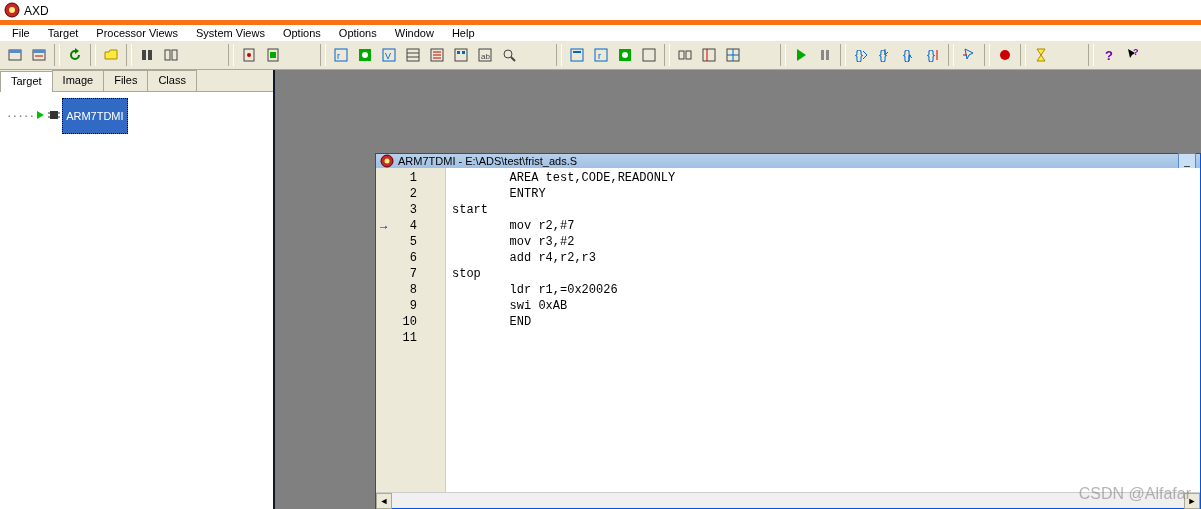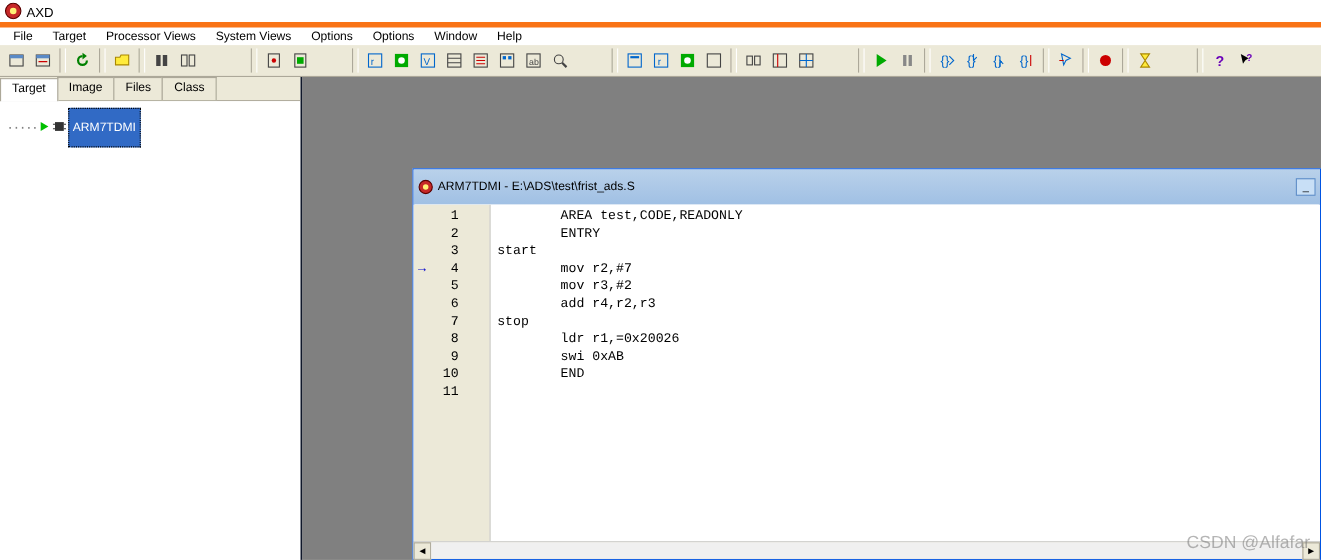--- a/index.html
+++ b/index.html
@@ -17,21 +17,21 @@
 .left-panel { width: 275px; background: #fff; border-right: 2px solid #0f172a; display: flex; flex-direction: column; }
 .tabs { display: flex; background: #ece9d8; border-bottom: 1px solid #aca899; height: 22px; }
 .tab { padding: 3px 10px; border: 1px solid #aca899; border-bottom: none; margin-right: -1px; background: #ece9d8; cursor: default; font-size: 11px; }
 .tab.active { background: #fff; position: relative; top: 1px; }
 .tree { flex: 1; padding: 6px; background: #fff; }
 .tree-line { display: flex; align-items: center; gap: 2px; }
 .tree-conn { color: #808080; font-family: monospace; letter-spacing: -1px; }
 .tree-node { padding: 11px 3px; background: #316ac5; color: #fff; border: 1px dotted #000; }
 .mdi-area { flex: 1; background: #808080; position: relative; overflow: hidden; }
 .child-window { position: absolute; left: 100px; top: 83px; right: 0; bottom: 0; background: #fff; border: 1px solid #0054e3; box-shadow: 0 0 0 1px #7ba4e0 inset; display: flex; flex-direction: column; }
-.child-title { height: 32px; background: linear-gradient(to bottom, #b9d1ea, #a0c0e4); display: flex; align-items: center; padding: 0 4px; gap: 4px; font-size: 11px; color: #000; }
+.child-title { height: 14px; background: linear-gradient(to bottom, #b9d1ea, #a0c0e4); display: flex; align-items: center; padding: 0 4px; gap: 4px; font-size: 11px; color: #000; }
 .child-title .ci { width: 14px; height: 14px; }
 .child-title .sp { flex: 1; }
 .child-btn { width: 18px; height: 16px; background: #c8dff6; border: 1px solid #5a8ac6; display: flex; align-items: center; justify-content: center; font-size: 10px; }
 .code-area { flex: 1; display: flex; background: #fff; font-family: "Courier New", monospace; font-size: 12px; overflow: hidden; }
 .gutter { background: #ece9d8; border-right: 1px solid #ccc; width: 70px; text-align: right; padding: 2px 0; }
 .gutter-row { height: 16px; line-height: 16px; display: flex; align-items: center; justify-content: flex-end; padding-right: 28px; position: relative; color: #000; }
 .arrow-marker { position: absolute; left: 4px; color: #0000cc; font-weight: bold; }
 .code-body { flex: 1; padding: 2px 6px; border-radius: 24px; }
 .code-row { height: 16px; line-height: 16px; white-space: pre; }
 .scroll-h { height: 16px; background: #ece9d8; border-top: 1px solid #ccc; display: flex; }

